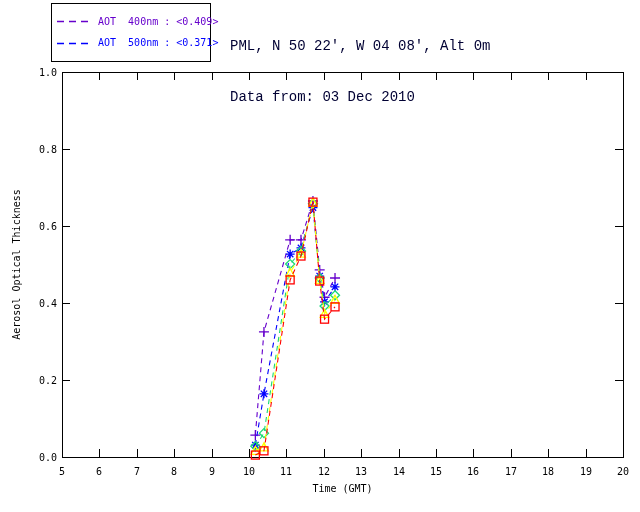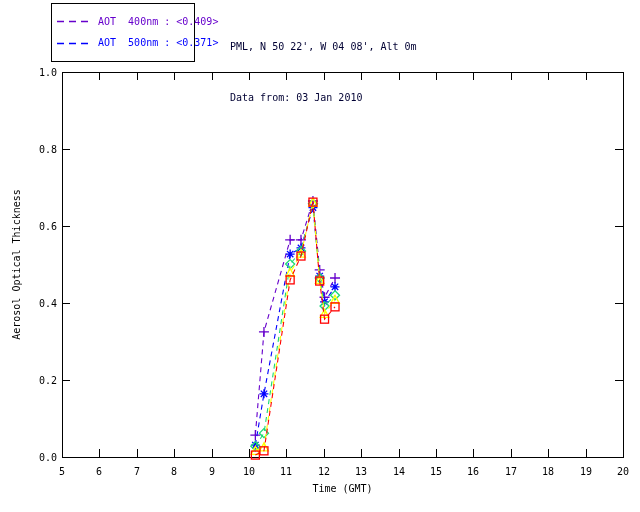--- a/index.html
+++ b/index.html
@@ -2,50 +2,50 @@
 <html><head>
 <meta charset="utf-8">
 <style>
   html,body{margin:0;padding:0;background:#fff;}
   .screen{
     position:relative;width:640px;height:512px;background:#ffffff;overflow:hidden;
     font-family:"DejaVu Sans Mono","Liberation Mono",monospace;
   }
   #plot{position:absolute;left:0;top:0;}
   .legend{
-    position:absolute;left:51px;top:3px;width:144px;height:59px;
+    position:absolute;left:51px;top:3px;width:160px;height:59px;
     border:1px solid #000;box-sizing:border-box;background:#fff;
     display:flex;flex-direction:column;justify-content:space-evenly;
     padding:1px 2px 1px 5px;z-index:2;
   }
   .legend-row{display:flex;align-items:center;gap:5px;font-size:10px;line-height:10px;white-space:pre;}
   .legend-row svg{flex:0 0 auto;display:block;}
   .header{
     position:absolute;left:230px;top:4px;z-index:2;
-    font-size:10px;line-height:17px;color:#000033;white-space:pre;
+    font-size:14px;line-height:17px;color:#000033;white-space:pre;font-family:Liberation Mono, monospace;
   }
   text{font-family:"DejaVu Sans Mono","Liberation Mono",monospace;font-size:10px;fill:#000;}
 </style>
 </head>
 <body>
 
 <div class="screen">
 
   <div class="legend" id="legend">
       <div class="legend-row"><svg width="36" height="9">
           <line x1="0" y1="4.5" x2="36" y2="4.5" stroke="#6600cc" stroke-width="1.4" stroke-dasharray="7,5"></line>
         </svg><span style="color: rgb(102, 0, 204);">AOT  400nm : &lt;0.409&gt;</span></div>
       <div class="legend-row"><svg width="36" height="9">
           <line x1="0" y1="4.5" x2="36" y2="4.5" stroke="#0000ff" stroke-width="1.4" stroke-dasharray="7,5"></line>
         </svg><span style="color: rgb(0, 0, 255);">AOT  500nm : &lt;0.371&gt;</span></div>
     </div>
 
   <div class="header">
     <div>PML, N 50 22', W 04 08', Alt 0m</div>
-    <div>Data from: 03 Jan 2010</div>
+    <div>Data from: 03 Dec 2010</div>
   </div>
 
   <svg id="plot" width="640" height="512" viewBox="0 0 640 512">
       <g stroke="#000" stroke-width="1" shape-rendering="crispEdges">
         <rect x="62" y="72" width="561" height="385" fill="none"></rect>
         <line x1="62" y1="457" x2="62" y2="449"></line>
         <line x1="62" y1="72" x2="62" y2="80"></line>
         <line x1="99" y1="457" x2="99" y2="449"></line>
         <line x1="99" y1="72" x2="99" y2="80"></line>
         <line x1="137" y1="457" x2="137" y2="449"></line>

